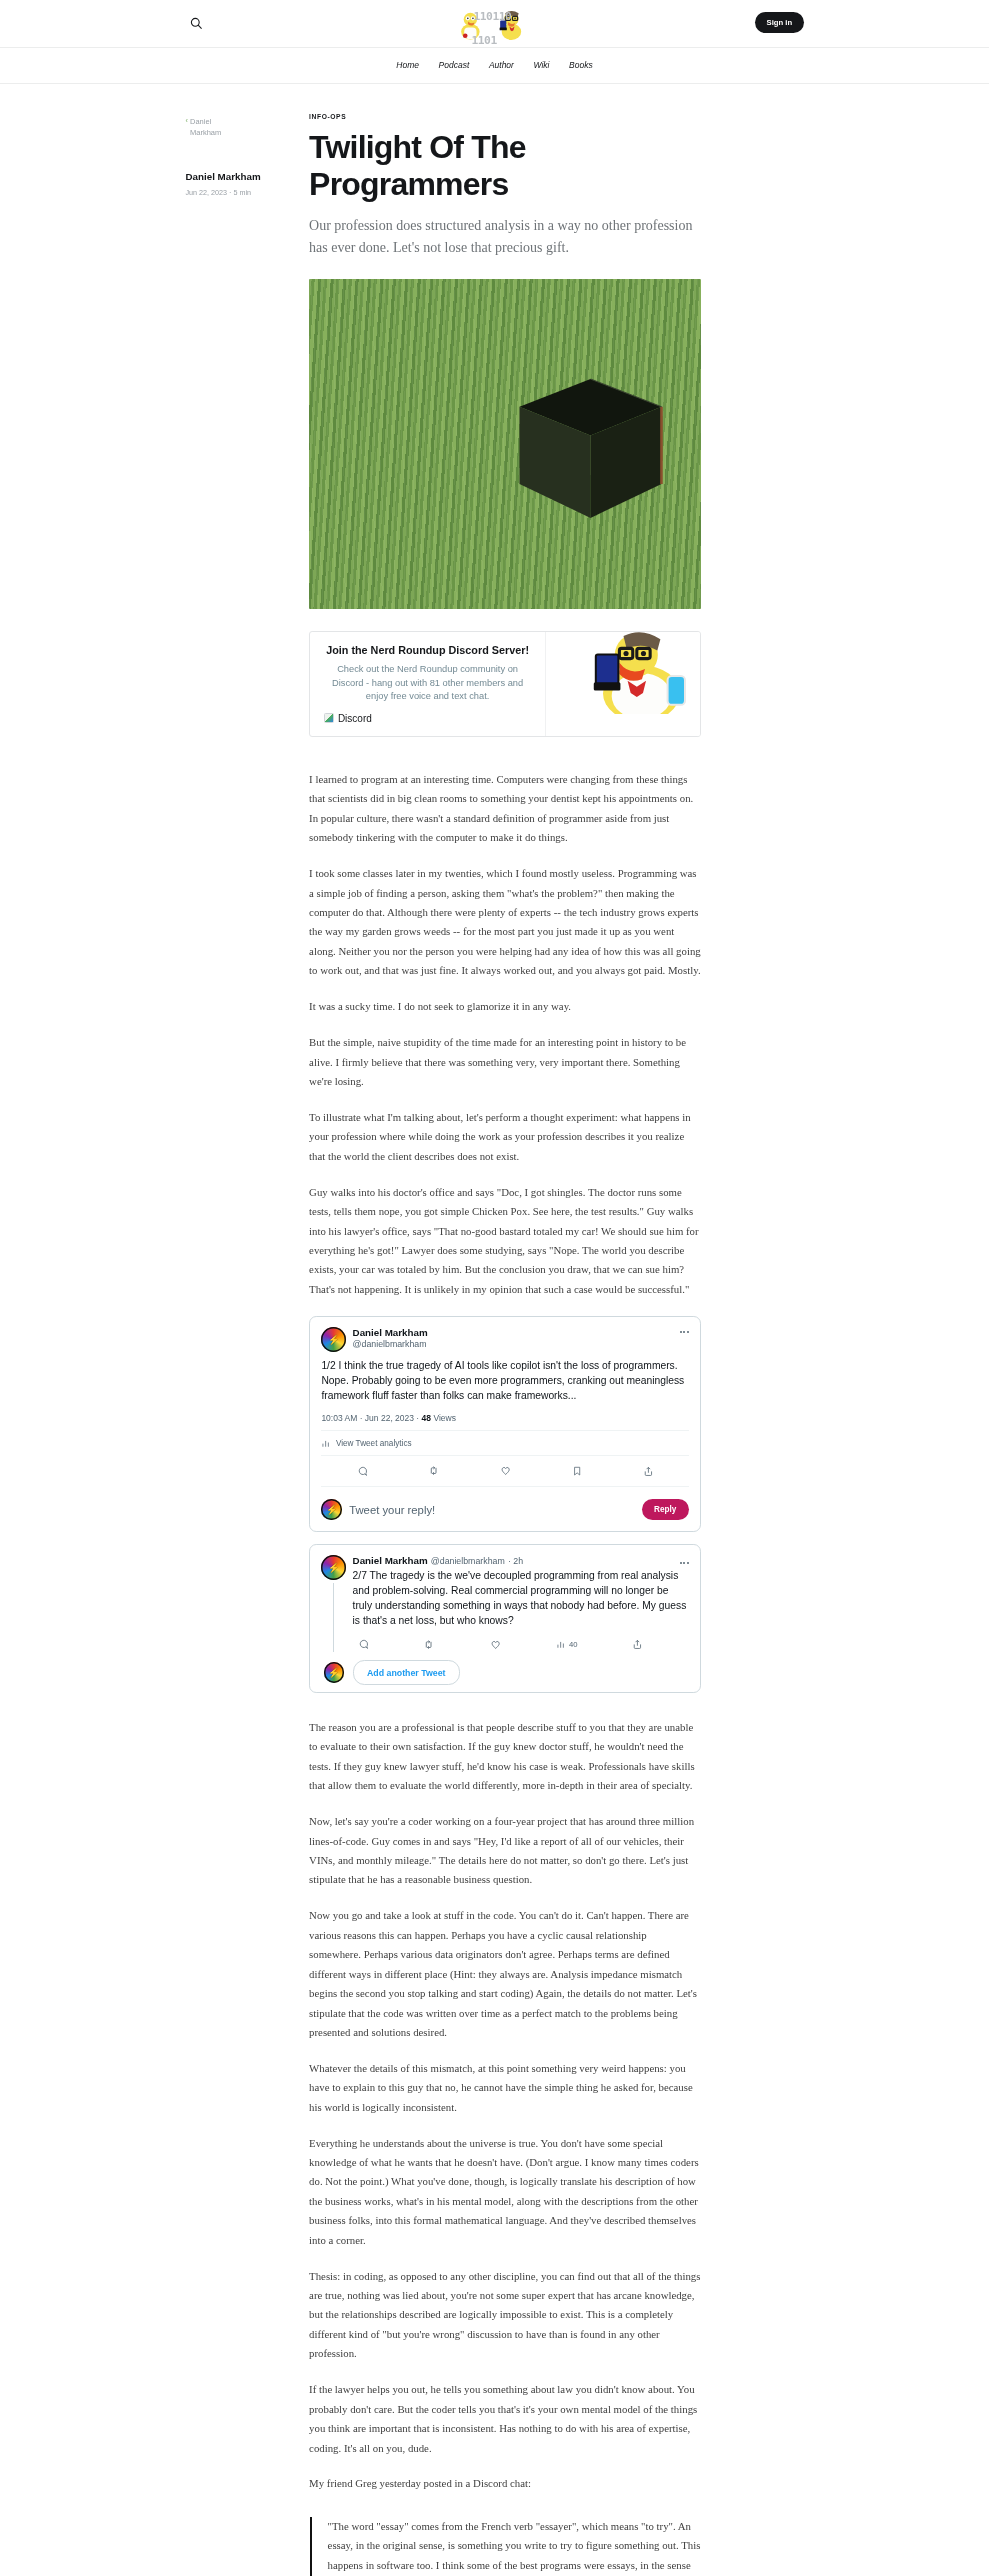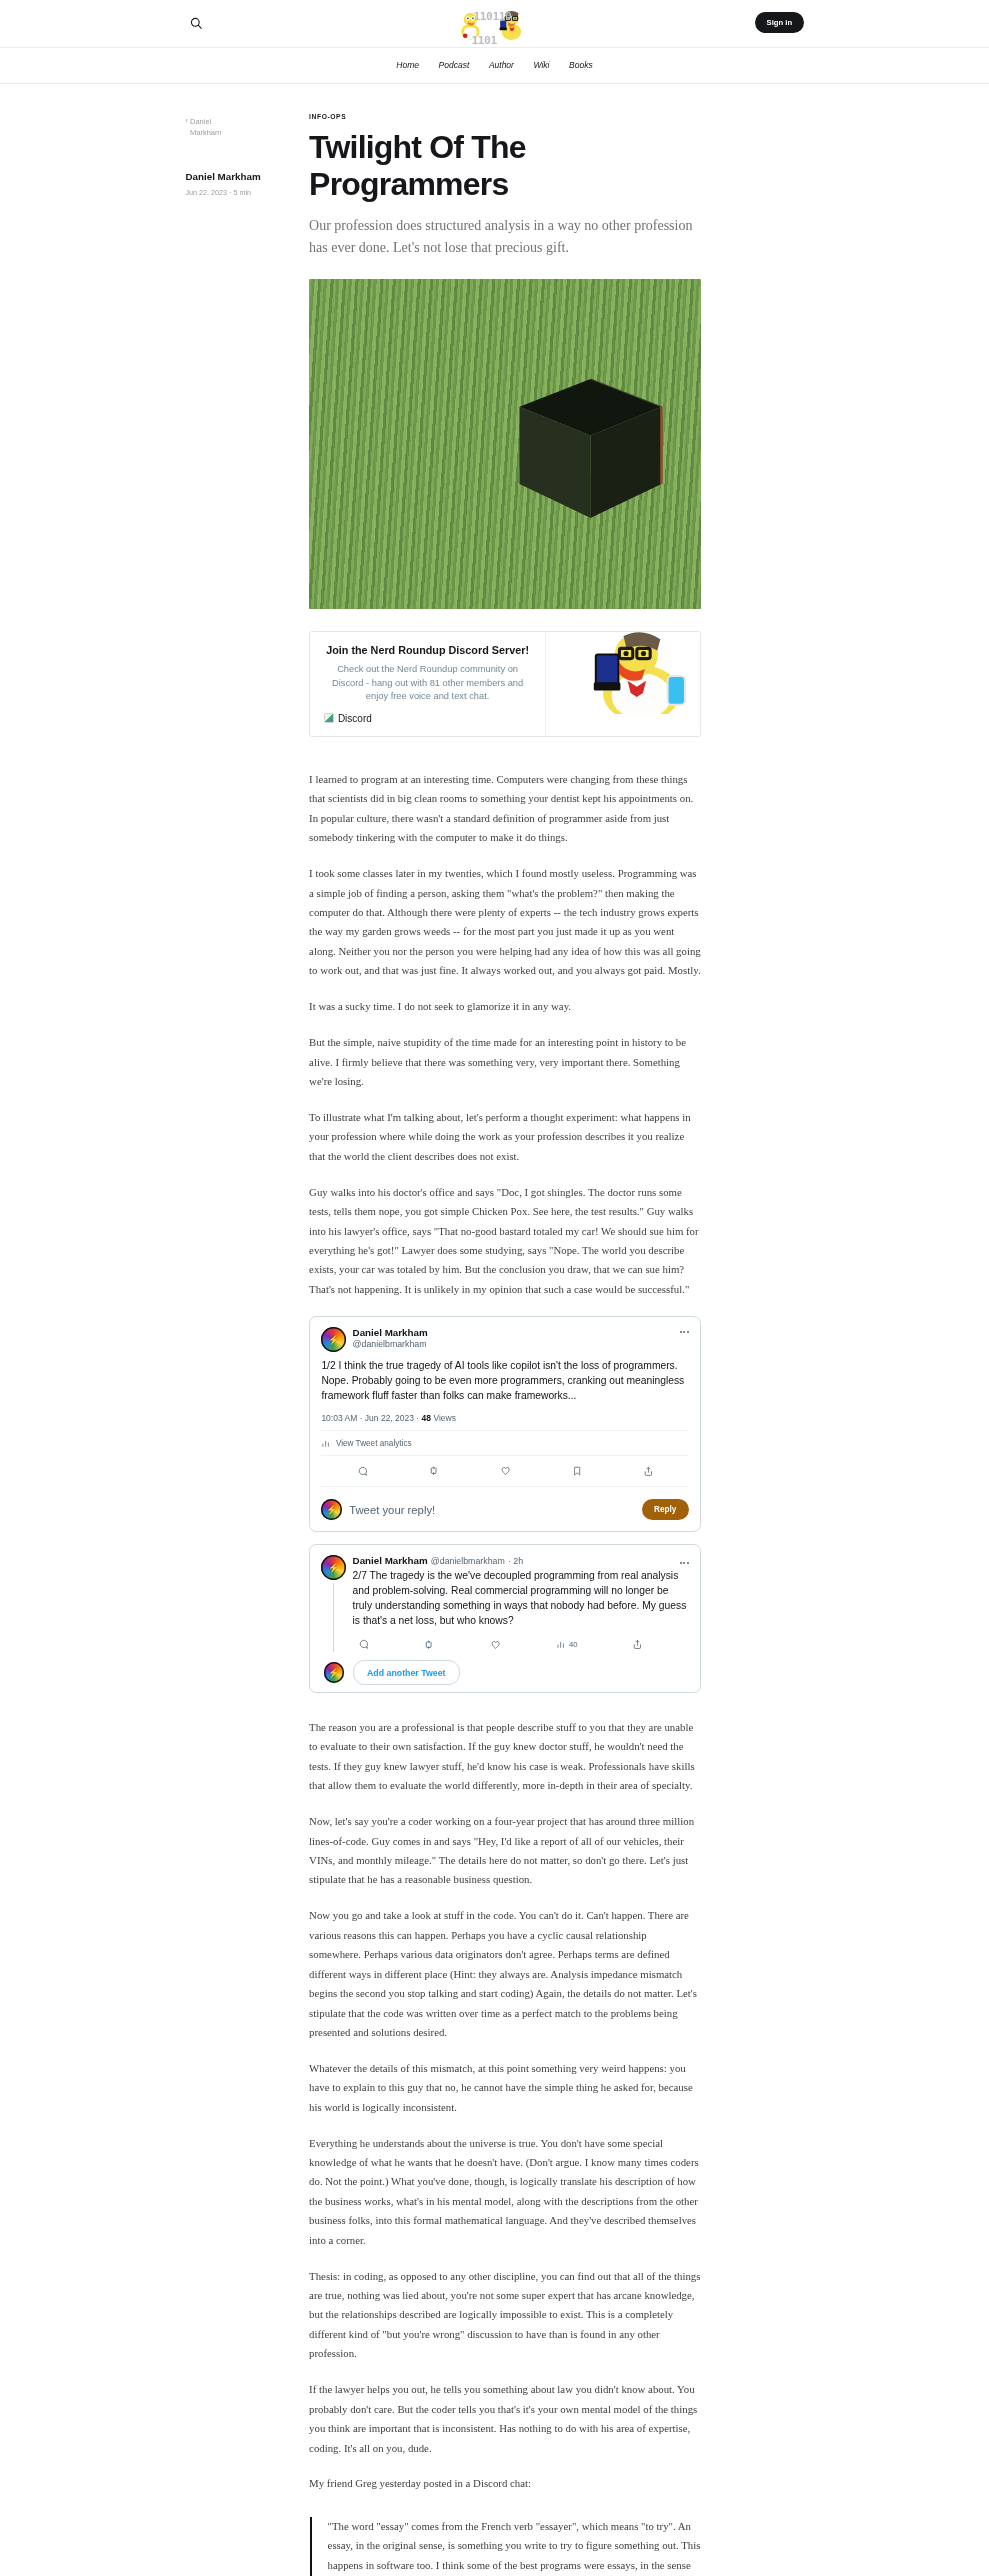--- a/index.html
+++ b/index.html
@@ -66,21 +66,21 @@
   .more-dots i { width:2.1px; height:2.1px; border-radius:50%; background:#536471; }
   .tw-text { font-size:10.3px; line-height:1.45; color:#0f1419; margin-top:7.2px; }
   .tw-meta { color:#536471; font-size:8.5px; margin-top:9.3px; }
   .tw-meta b { color:#0f1419; }
   .tw-hr { border:none; border-top:0.5px solid #eff3f4; margin:7.2px 0; }
   .tw-analytics { display:flex; gap:5.2px; color:#536471; font-size:8.2px; cursor:pointer; }
   .tw-actions { display:flex; justify-content:space-around; padding:2.1px 5.2px;align-items:center; }
   .tw-actions .act { cursor:pointer; display:flex; align-items:center; gap:4.1px; color:#536471; font-size:7.7px; }
   .tw-reply-row { display:flex; align-items:center; gap:7.2px; padding:5.2px 0 4.1px; }
   .tw-reply-ph { color:#536471; font-size:11.3px; }
-  .reply-btn { margin-left:auto; background:#a16207; color:#fff; border:none; border-radius:11.3px; padding:5.7px 12.4px; font:700 8.2px "Liberation Sans", sans-serif; cursor:pointer; }
+  .reply-btn { margin-left:auto; background:#be185d; color:#fff; border:none; border-radius:11.3px; padding:5.7px 12.4px; font:700 8.2px "Liberation Sans", sans-serif; cursor:pointer; }
   .thread { display:grid; grid-template-columns:25px 1fr; column-gap:6.2px; }
   .thread-rail { display:flex; flex-direction:column; align-items:center; }
   .thread-line { width:1px; flex:1; background:#cfd9de; margin-top:3.1px; }
   .add-tweet-row { display:grid; grid-template-columns:25px 1fr; column-gap:6.2px; margin-top:8.2px; align-items:center; }
   .add-tweet-btn { justify-self:start; border:0.5px solid #cfd9de; background:#fff; color:#1d9bf0; font:700 8.8px "Liberation Sans", sans-serif; border-radius:11.3px; padding:6.2px 13.4px; cursor:pointer; }
   .white-tail { height:161px; background:#fff; }
 </style>
 </head>
 <body>
 

